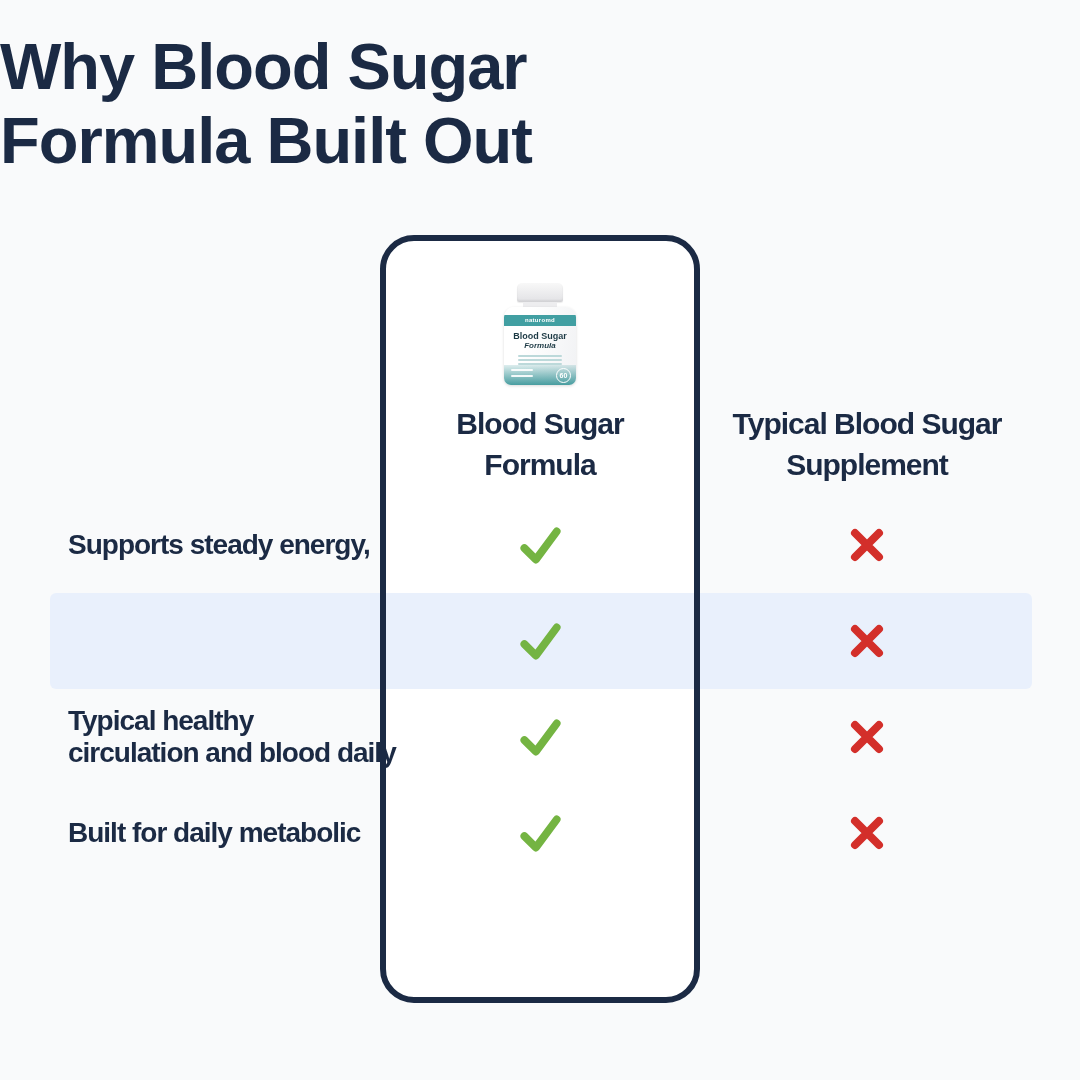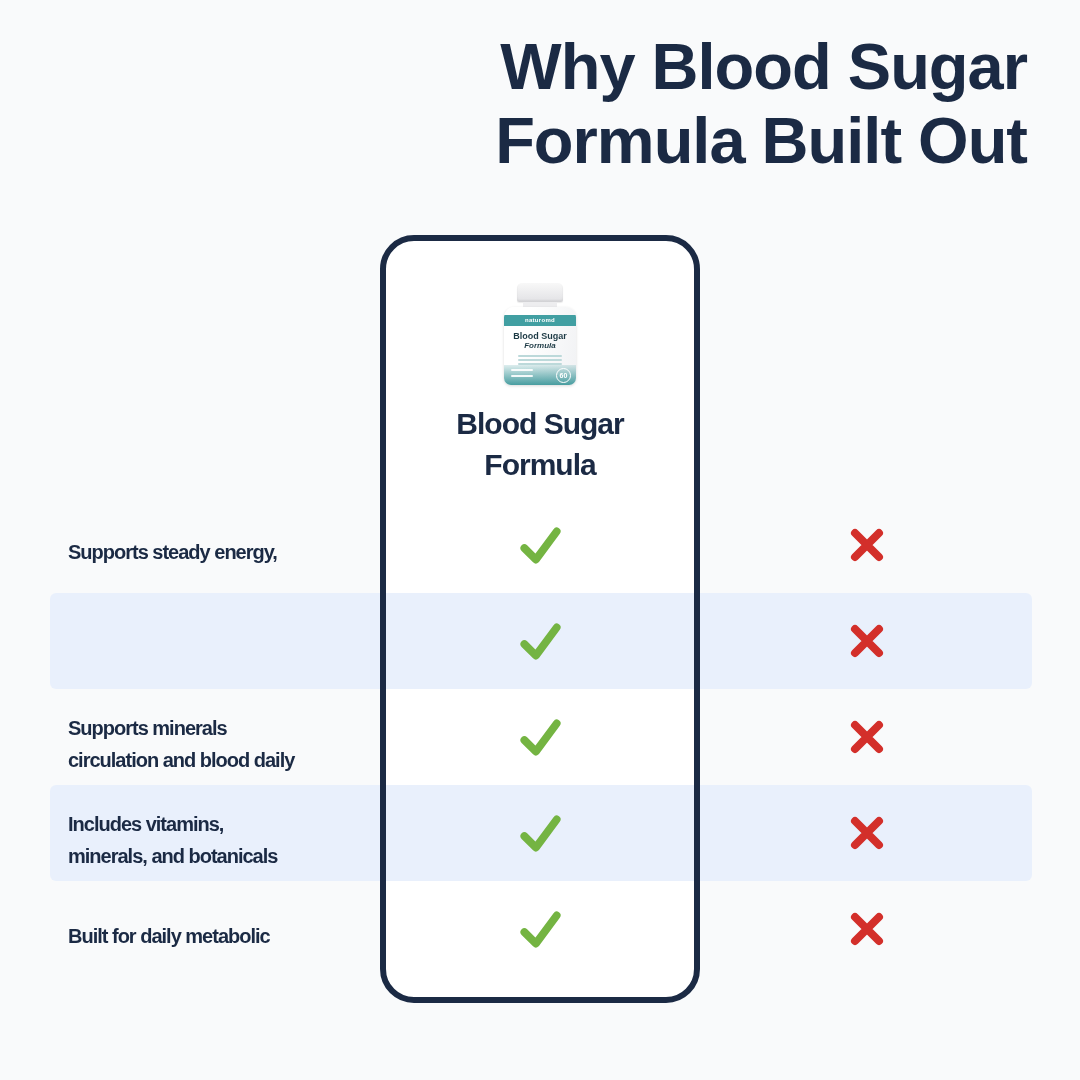--- a/index.html
+++ b/index.html
@@ -14,21 +14,21 @@
     font-family: "Liberation Sans", sans-serif;
     color: var(--navy, #1b2a44);
   }
 
   
   .title {
     position: absolute;
     top: 30px; left: 0;
     width: 1027px;
     margin: 0;
-    text-align: right;
+    text-align: left;
     font-size: 65px;
     line-height: 74px;
     font-weight: bold;
     letter-spacing: -1px;
     color: var(--navy);
   }
   .title-line { display: block; white-space: nowrap; }
 
   
   .card-bg {
@@ -119,24 +119,23 @@
     position: absolute; left: 50px; right: 48px; top: 0; bottom: 0;
     background: var(--stripe, #e9f0fc);
     border-radius: 6px;
   }
   .row.striped .row-stripe { display: block; }
   .feature {
     position: absolute; left: 68px; top: 50%;
     transform: translateY(-50%);
     color: var(--navy);
     font-weight: bold;
-    font-size: 20px;
+    font-size: 28px;
     line-height: 32px;
     letter-spacing: -1px;
-    margin-top: 7px;
   }
   .feature div { white-space: nowrap; }
   .cell {
     position: absolute; top: 0; height: 96px;
     display: flex; align-items: center; justify-content: center;
   }
   .product-cell { left: 380px; width: 320px; }
   .competitor-cell { left: 702px; width: 330px; }
   .cell svg { display: none; }
   .cell.show-check svg.check { display: block; width: 50px; height: 50px; }
@@ -180,20 +179,24 @@
         <div class="count-badge">60</div>
       </div>
     </div>
   </div>
 
   <div class="col-header product-col-header">
     <div>Blood Sugar</div>
     <div>Formula</div>
   </div>
 
+  <div class="col-header competitor-col-header">
+    <div>Typical Blood Sugar</div>
+    <div>Supplement</div>
+  </div>
 
   <div class="rows" id="rows">
   <div class="row">
 
     <div class="feature">
       <div class="f1">Supports steady energy,</div>
     </div>
     <div class="cell product-cell show-check">
       <svg class="check" viewBox="0 0 48 48" aria-hidden="true">
         <path d="M9 27 L20 38 L40 11" fill="none" stroke-width="7.5" stroke-linecap="round" stroke-linejoin="round"></path>
@@ -220,56 +223,37 @@
 
       <svg class="cross" viewBox="0 0 40 40" aria-hidden="true">
         <path d="M8 8 L32 32 M32 8 L8 32" fill="none" stroke-width="8" stroke-linecap="round"></path>
       </svg>
     </div>
   </div>
 
   <div class="row">
 
     <div class="feature">
-      <div class="f1">Supports minerals</div>
+      <div class="f1">Typical healthy</div>
       <div class="f2">circulation and blood daily</div>
     </div>
     <div class="cell product-cell show-check">
       <svg class="check" viewBox="0 0 48 48" aria-hidden="true">
         <path d="M9 27 L20 38 L40 11" fill="none" stroke-width="7.5" stroke-linecap="round" stroke-linejoin="round"></path>
       </svg>
 
     </div>
     <div class="cell competitor-cell show-cross">
 
       <svg class="cross" viewBox="0 0 40 40" aria-hidden="true">
         <path d="M8 8 L32 32 M32 8 L8 32" fill="none" stroke-width="8" stroke-linecap="round"></path>
       </svg>
     </div>
   </div>
 
-  <div class="row striped">
-    <div class="row-stripe"></div>
-    <div class="feature">
-      <div class="f1">Includes vitamins,</div>
-      <div class="f2">minerals, and botanicals</div>
-    </div>
-    <div class="cell product-cell show-check">
-      <svg class="check" viewBox="0 0 48 48" aria-hidden="true">
-        <path d="M9 27 L20 38 L40 11" fill="none" stroke-width="7.5" stroke-linecap="round" stroke-linejoin="round"></path>
-      </svg>
-
-    </div>
-    <div class="cell competitor-cell show-cross">
-
-      <svg class="cross" viewBox="0 0 40 40" aria-hidden="true">
-        <path d="M8 8 L32 32 M32 8 L8 32" fill="none" stroke-width="8" stroke-linecap="round"></path>
-      </svg>
-    </div>
-  </div>
 
   <div class="row">
 
     <div class="feature">
       <div class="f1">Built for daily metabolic</div>
     </div>
     <div class="cell product-cell show-check">
       <svg class="check" viewBox="0 0 48 48" aria-hidden="true">
         <path d="M9 27 L20 38 L40 11" fill="none" stroke-width="7.5" stroke-linecap="round" stroke-linejoin="round"></path>
       </svg>

